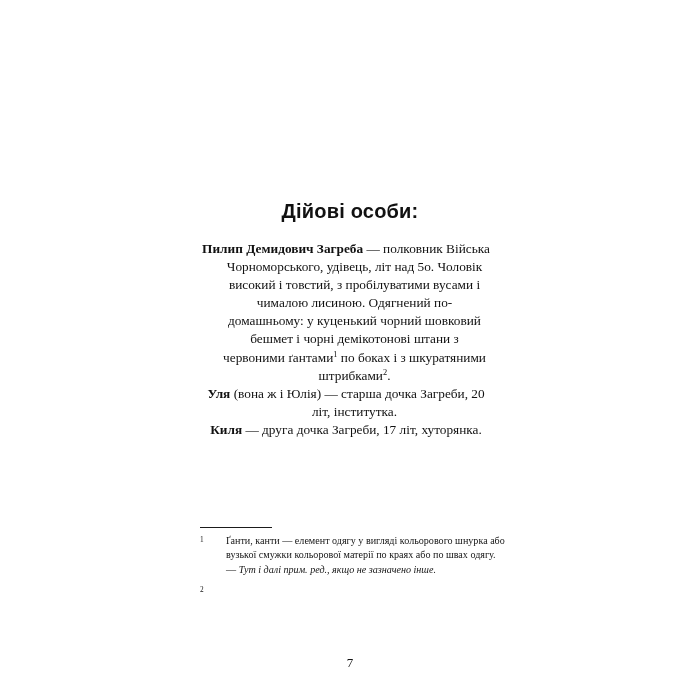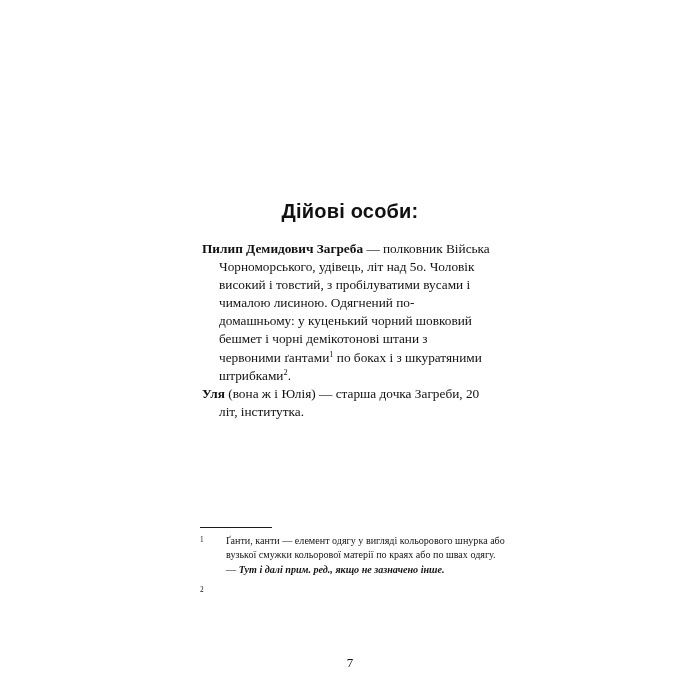--- a/index.html
+++ b/index.html
@@ -40,21 +40,21 @@
   
   .cast {
     position: absolute;
     left: 198px;
     top: 240px;
     width: 292px;
   }
   .entry {
     font-size: 13.3px;
     line-height: 18.1px;
-    text-align: left;
+    text-align: center;
     margin: 0 0 0 4px;
     padding-left: 17px;
     text-indent: -17px;
     color: #111111;
     font-variant-numeric: oldstyle-nums;
     -moz-font-feature-settings: "onum";
     font-feature-settings: "onum";
   }
   .entry b, .name {
     font-weight: bold;
@@ -96,21 +96,20 @@
   .footnote .marker {
     position: absolute;
     left: 0;
     top: 0;
     font-size: 7.3px;
     line-height: 12px;
     color: #141414;
   }
   .footnote i, .fn-italic {
     font-style: italic;
-    font-weight: bold;
   }
 
   
   .folio {
     position: absolute;
     left: 0;
     top: 655px;
     width: 700px;
     text-align: center;
     font-size: 13px;
@@ -126,20 +125,21 @@
 <div class="page">
 
   <div class="title">Дійові особи:</div>
 
   <div class="cast">
 
     <p class="entry"><b class="name">Пилип Демидович Загреба</b><span> — полковник Війська Чорноморського, удівець, літ над 5о. Чоловік високий і товстий, з пробілуватими вусами і чималою лисиною. Одягнений по-домашньому: у куценький чорний шовковий бешмет і чорні демікотонові штани з червоними ґантами</span><span class="fn-ref">1</span><span> по боках і з шкуратяними штрибками</span><span class="fn-ref">2</span><span>.</span></p>
 
     <p class="entry"><b class="name">Уля</b><span> (вона ж і Юлія) — старша дочка Загреби, 20 літ, інститутка.</span></p>
 
+    <p class="entry"><b class="name">Киля</b><span> — друга дочка Загреби, 17 літ, хуторянка.</span></p>
 
 
   </div>
 
   <div class="fn-rule"></div>
 
   <div class="footnotes">
 
     <div class="footnote"><span class="marker">1</span><span>Ґанти, канти — елемент одягу у вигляді кольорового шнурка або вузької смужки кольорової матерії по краях або по швах одягу. — </span><i class="fn-italic">Тут і далі прим. ред., якщо не зазначено інше.</i></div>
 

